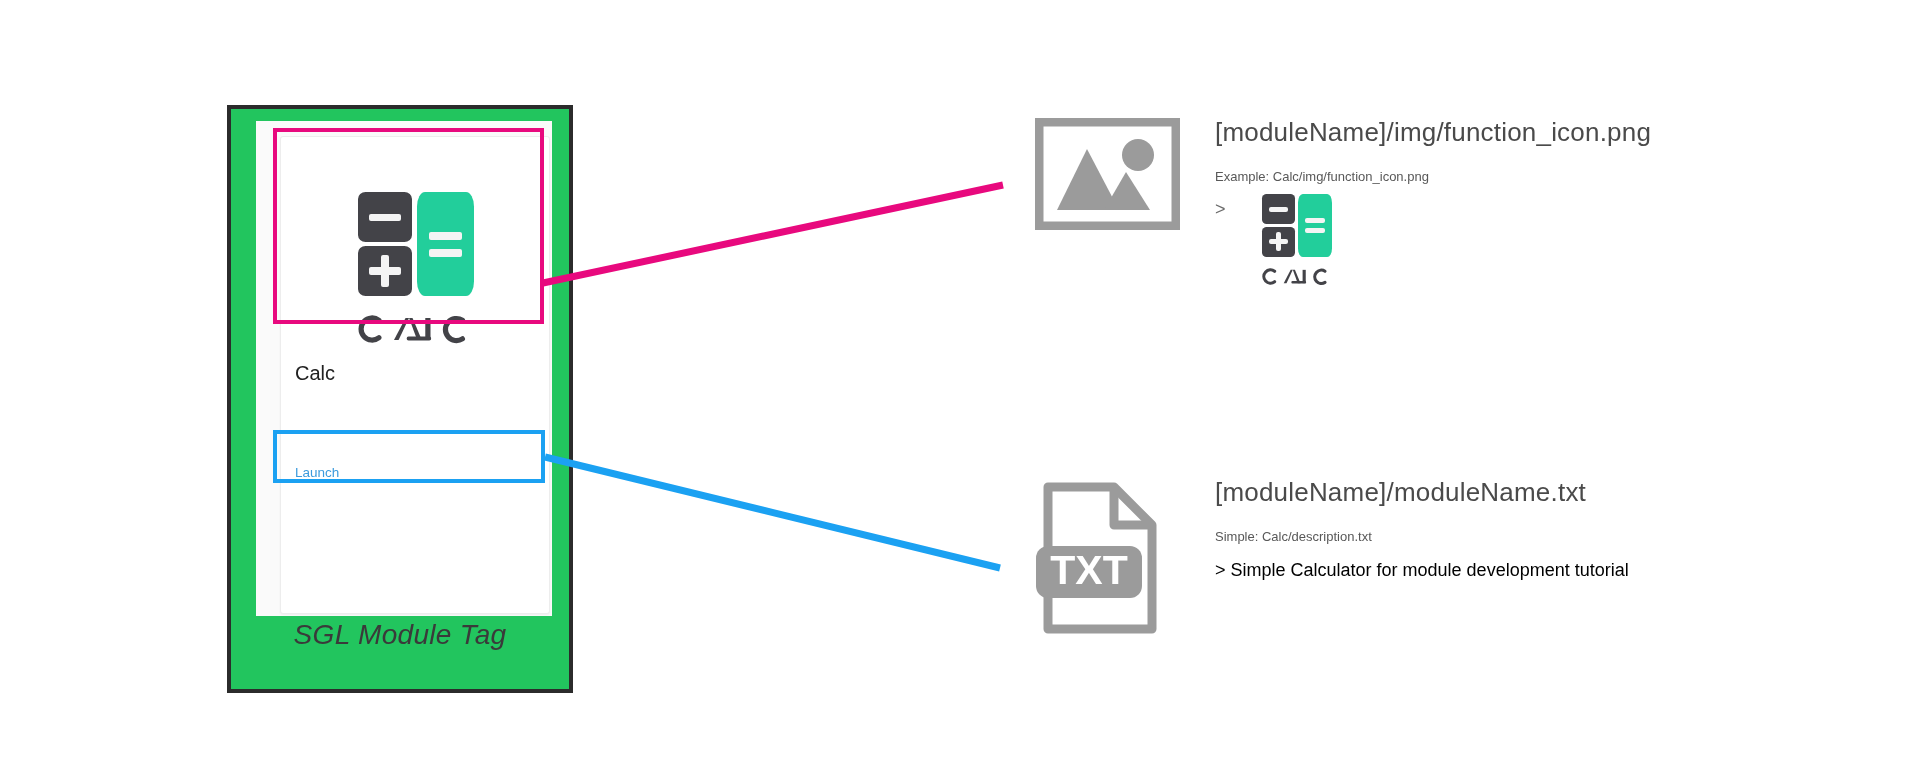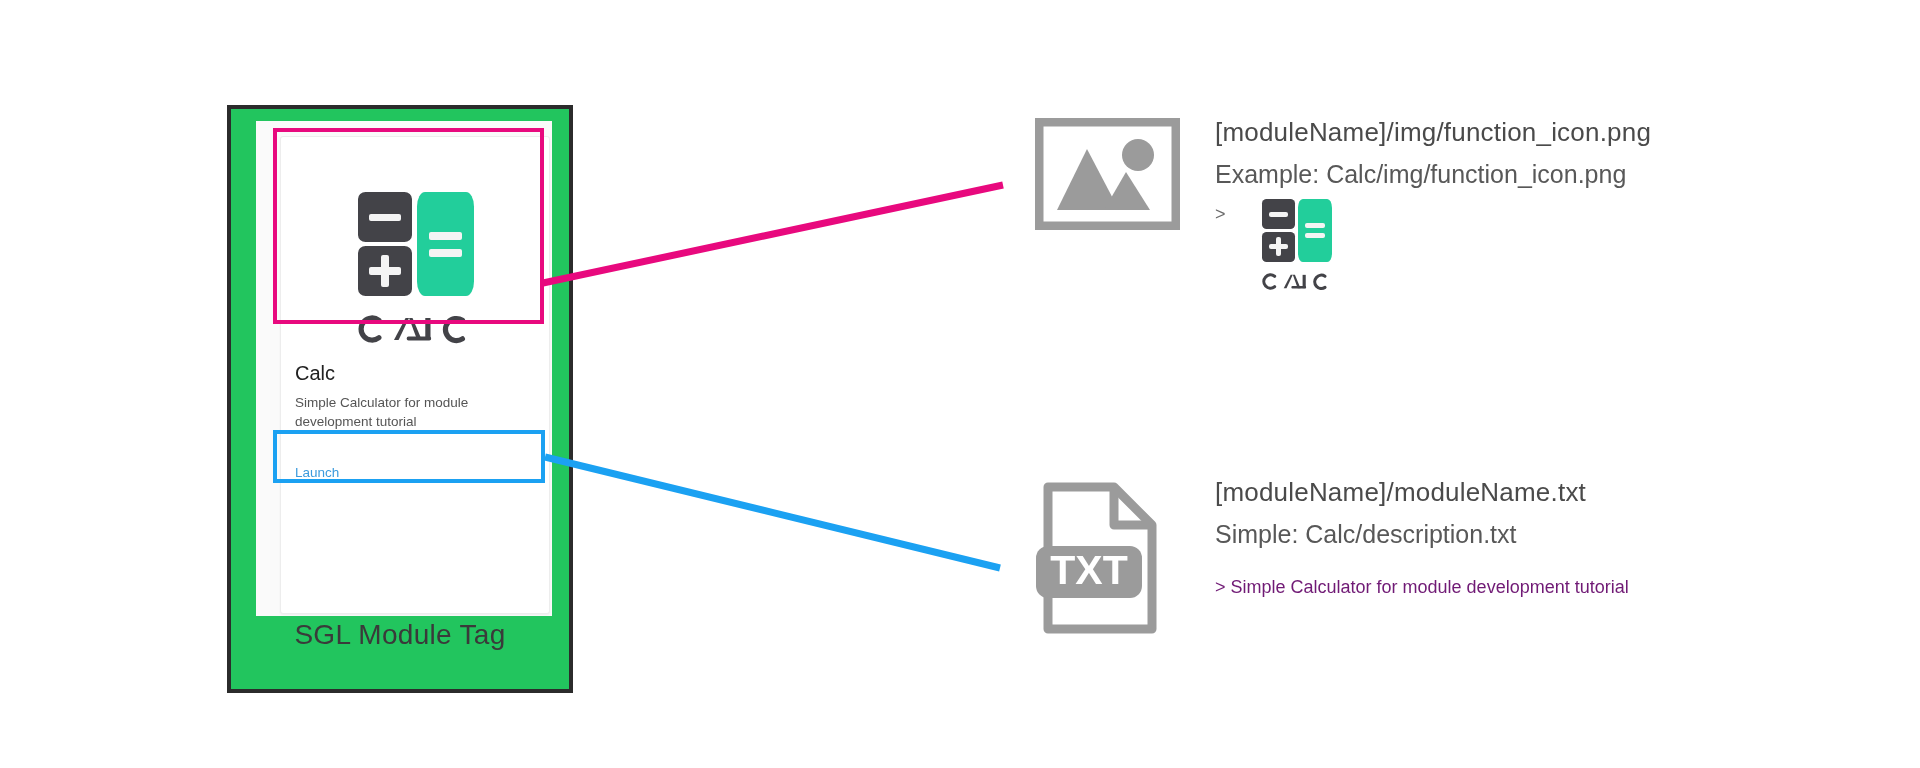--- a/index.html
+++ b/index.html
@@ -151,20 +151,21 @@
 
   #module-caption {
     position: absolute;
     left: 0;
     top: 510px;
     width: 100%;
     text-align: center;
     font-size: 28px;
     color: #3a3a3a;
     letter-spacing: 0.3px;
+    font-style: italic;
   }
 
   
   #connectors {
     position: absolute;
     left: 0;
     top: 0;
     width: 1920px;
     height: 768px;
     pointer-events: none;
@@ -190,41 +191,41 @@
     width: 700px;
   }
   .panel-title {
     font-size: 26px;
     color: #4a4a4a;
     line-height: 1.15;
     white-space: nowrap;
     letter-spacing: 0.2px;
   }
   .panel-example {
-    margin-top: 12px;
-    font-size: 25px;
+    margin-top: 21px;
+    font-size: 13px;
     color: #585858;
     white-space: nowrap;
   }
   .panel-preview-row {
     margin-top: 10px;
     display: flex;
     align-items: flex-start;
   }
   .chevron {
     font-size: 18px;
     color: #6a6a6a;
     line-height: 1;
     margin-top: 6px;
     margin-right: 36px;
   }
   .panel-output {
-    margin-top: 28px;
+    margin-top: 16px;
     font-size: 18px;
-    color: #701a75;
+    color: #000000;
     white-space: nowrap;
   }
 </style>
 </head>
 <body>
 
 <div id="module-frame">
 
   <div id="module-card-shell">
 
@@ -258,21 +259,20 @@
               <polygon points="62,46 82,8 88,8 70,46"></polygon>
               <polygon points="88,8 94,8 110,46 102,46"></polygon>
               <polygon points="116,8 125,8 125,46 116,46"></polygon>
               <rect x="84" y="40" width="42" height="7" rx="3"></rect>
             </g>
           </svg>
         </div>
       </div>
 
       <div id="card-title">Calc</div>
-      <div id="card-desc">Simple Calculator for module development tutorial</div>
       <div id="card-launch">Launch</div>
 
     </div>
   </div>
 
   <div id="module-caption">SGL Module Tag</div>
 </div>
 
 <div id="pink-highlight"></div>
 <div id="blue-highlight"></div>

